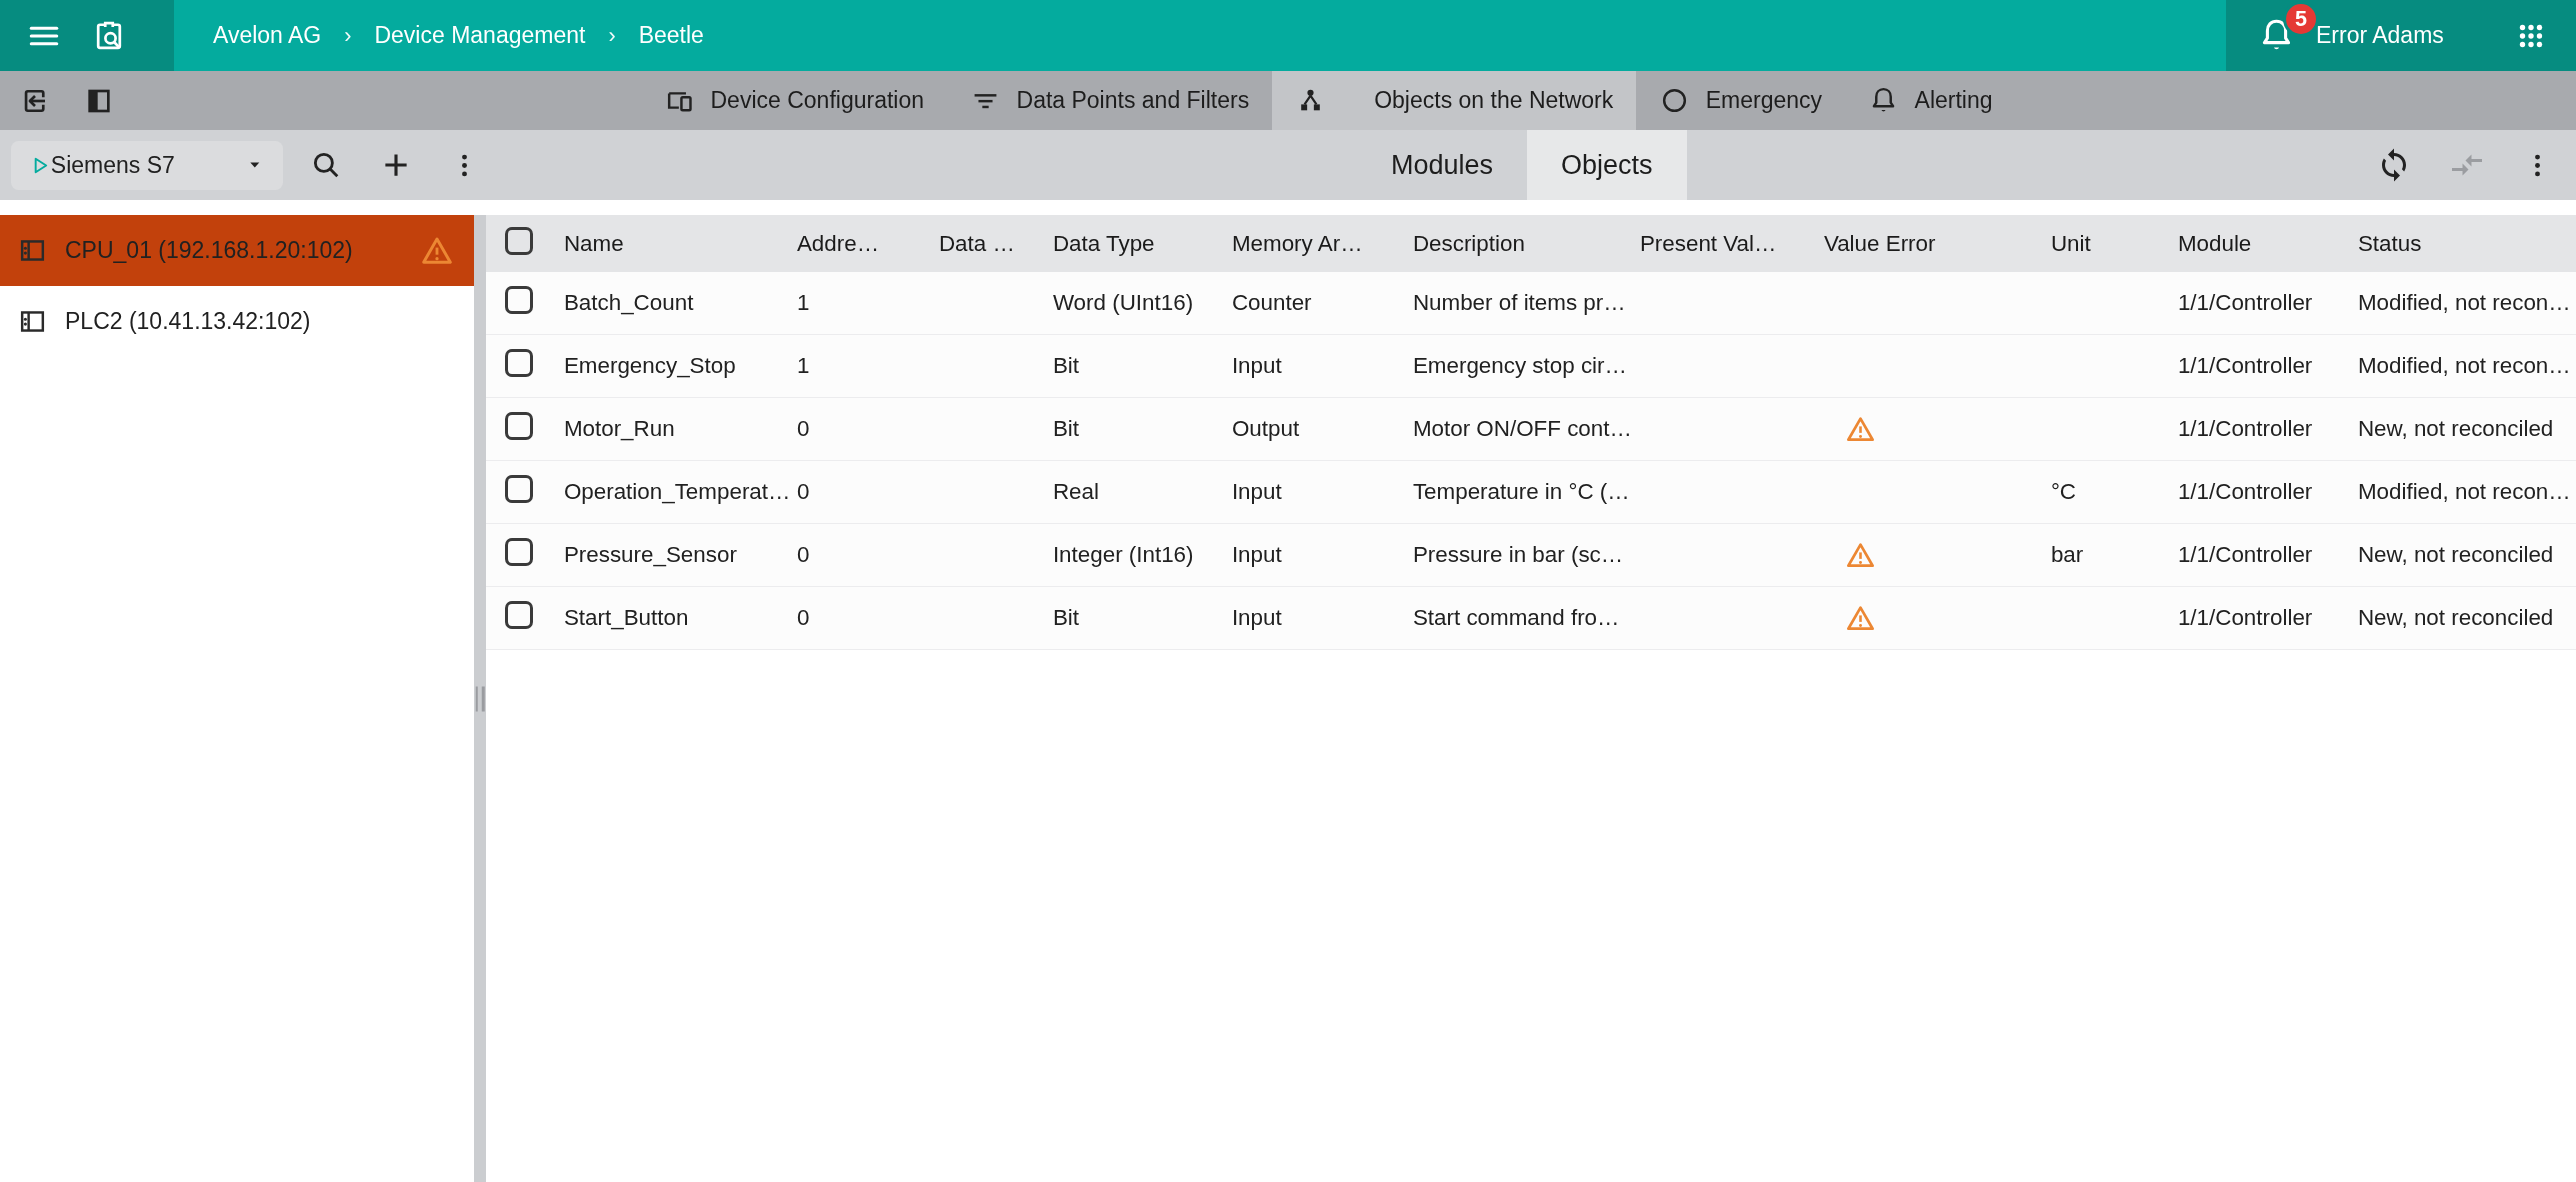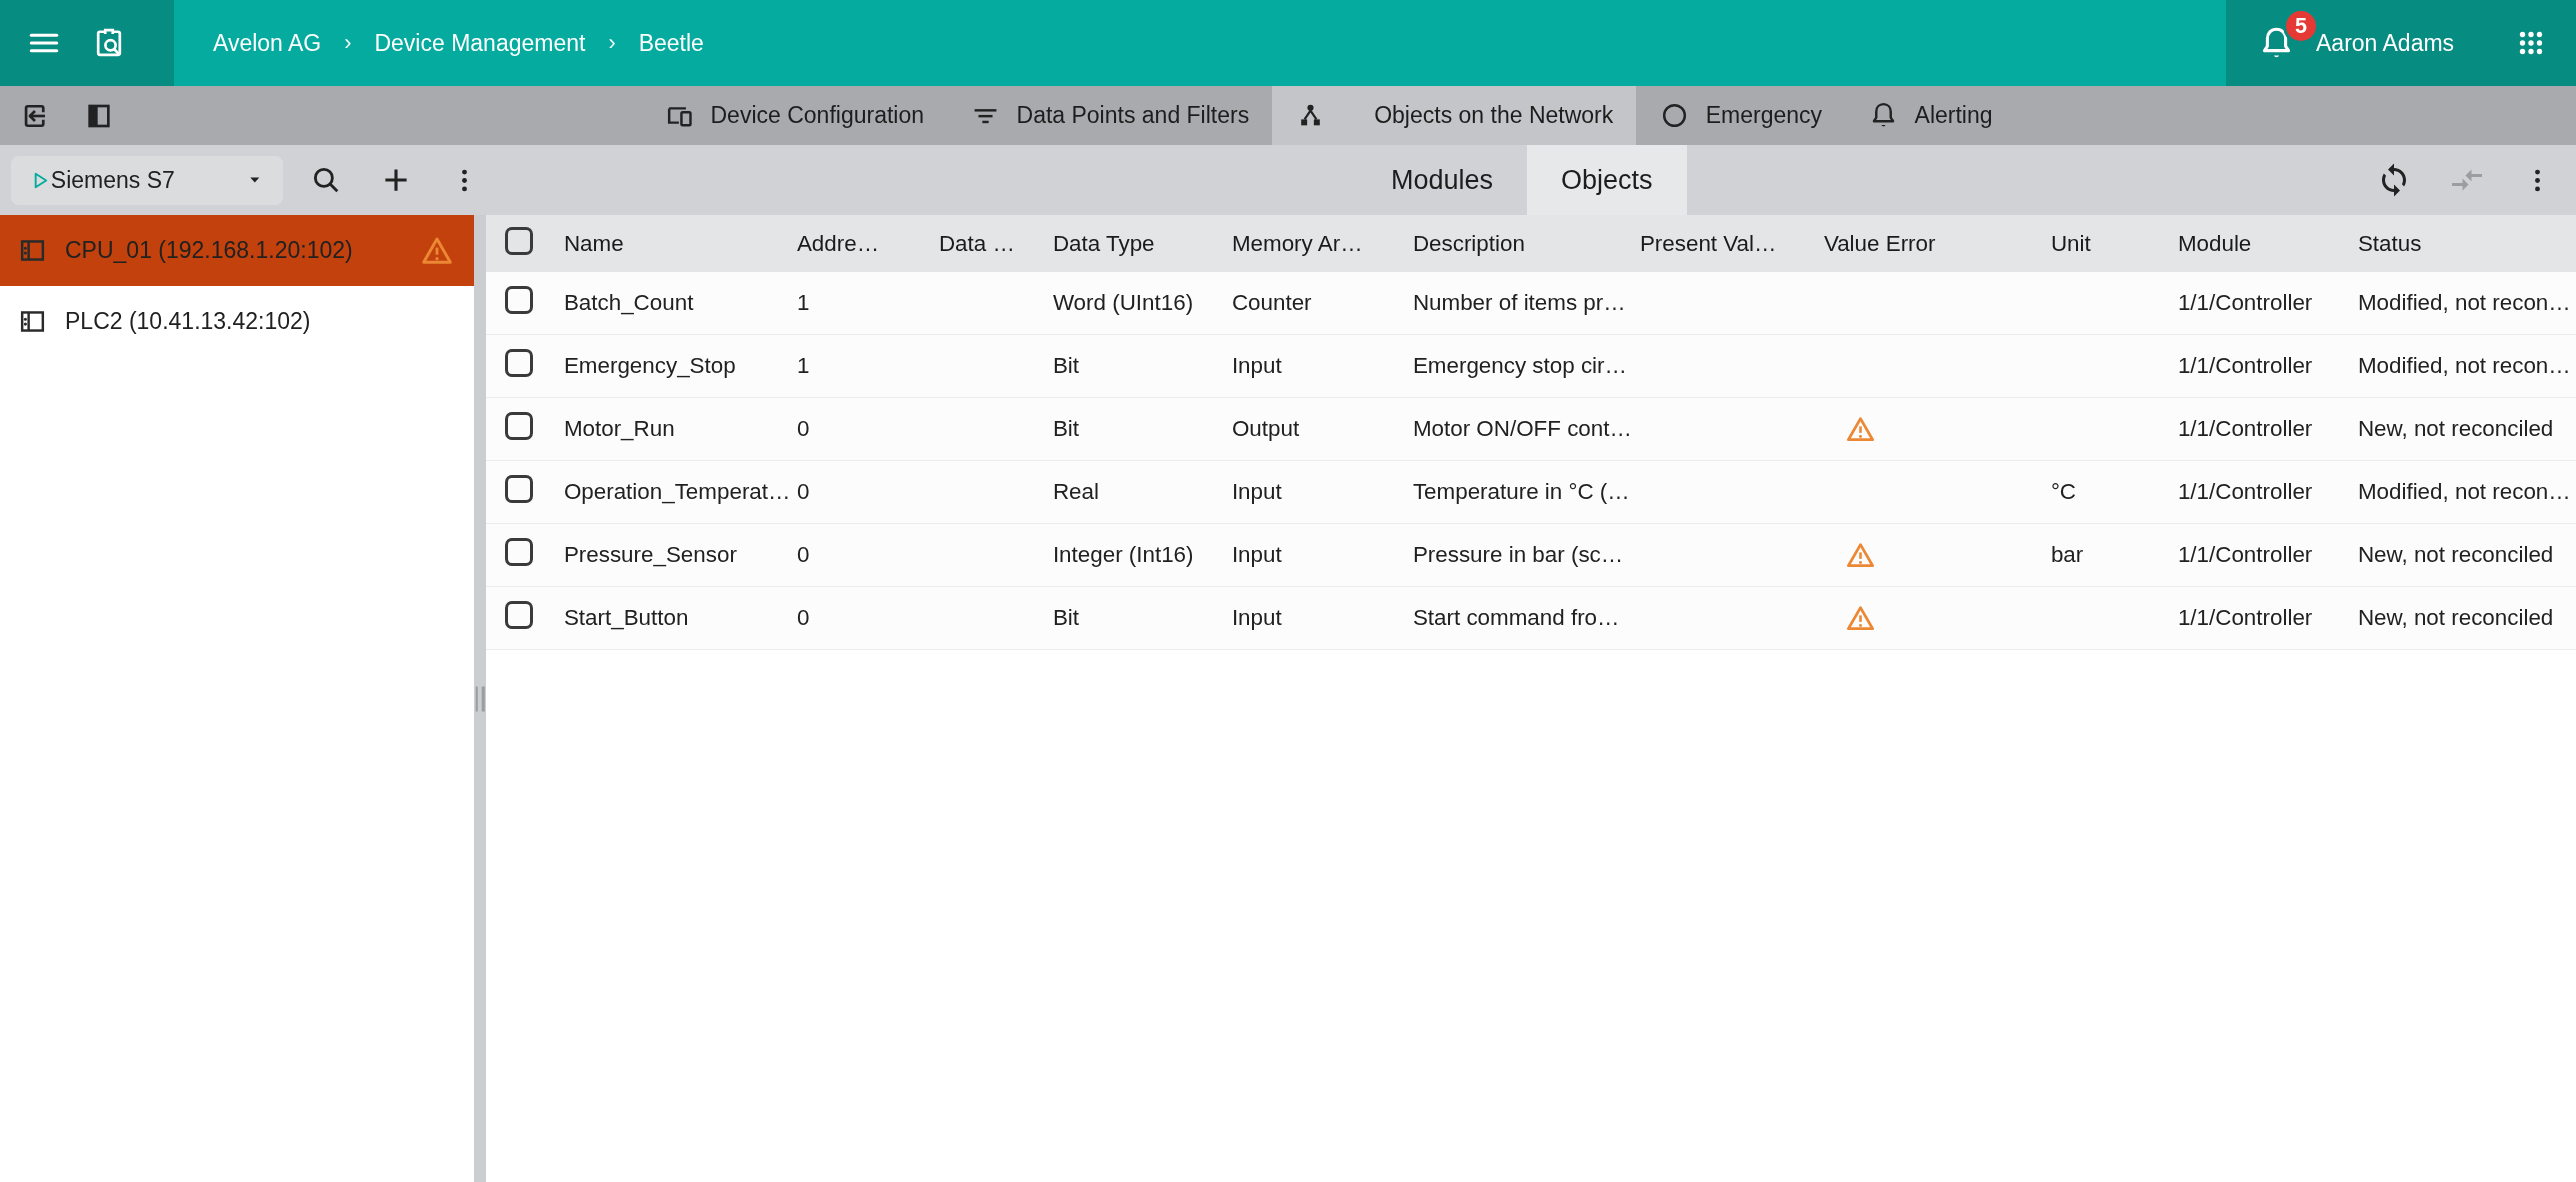--- a/index.html
+++ b/index.html
@@ -2,21 +2,21 @@
 <html style="font-size:12.4px"><head>
 <meta charset="utf-8">
 <style>
   html,body{margin:0;padding:0;}
   body{width:2576px;height:1183px;overflow:hidden;background:#ffffff;
        font-family:"Liberation Sans", sans-serif;color:#212121;
        -webkit-font-smoothing:antialiased;}
   .screen{position:relative;width:2576px;height:1183px;}
 
   
-  .topbar{height:86px;display:flex;background:#04ab9e;color:#fff;}
+  .topbar{height:71px;display:flex;background:#04ab9e;color:#fff;}
   .topbar-left{width:148px;background:#068c80;display:flex;align-items:center;
                padding-left:26px;gap:29px;flex:none;}
   .topbar-mid{flex:1;display:flex;align-items:center;padding-left:39px;gap:23px;font-size:23px;}
   .topbar-right{width:291px;flex:none;background:#068c80;display:flex;align-items:center;
                 padding:0 28px 0 31px;gap:20px;font-size:23px;}
   .crumb{white-space:nowrap;}
   .crumb-sep{opacity:.95;font-size:21.6px;}
   .icon-btn{display:flex;align-items:center;justify-content:center;flex:none;}
   .bell-wrap{position:relative;flex:none;}
   .badge{position:absolute;top:-15.5px;right:-23px;min-width:36px;height:36px;border-radius:50%;
@@ -122,21 +122,21 @@
       <span class="crumb">Beetle</span>
     </div>
 
     <div class="topbar-right">
       <span class="bell-wrap icon-btn">
         <svg width="39" height="39" viewBox="0 0 24 24" style="color:#fff">
           <use href="#sym-bell"></use>
         </svg>
         <span class="badge">5</span>
       </span>
-      <span class="user-name">Aaron Adams</span>
+      <span class="user-name">Error Adams</span>
       <span class="icon-btn grid-icon">
         <svg width="34" height="34" viewBox="0 0 24 24">
           <g fill="#fff">
             <circle cx="6" cy="6" r="1.9"></circle>
               <circle cx="12" cy="6" r="1.9"></circle>
               <circle cx="18" cy="6" r="1.9"></circle>
             <circle cx="6" cy="12" r="1.9"></circle>
               <circle cx="12" cy="12" r="1.9"></circle>
               <circle cx="18" cy="12" r="1.9"></circle>
             <circle cx="6" cy="18" r="1.9"></circle>

